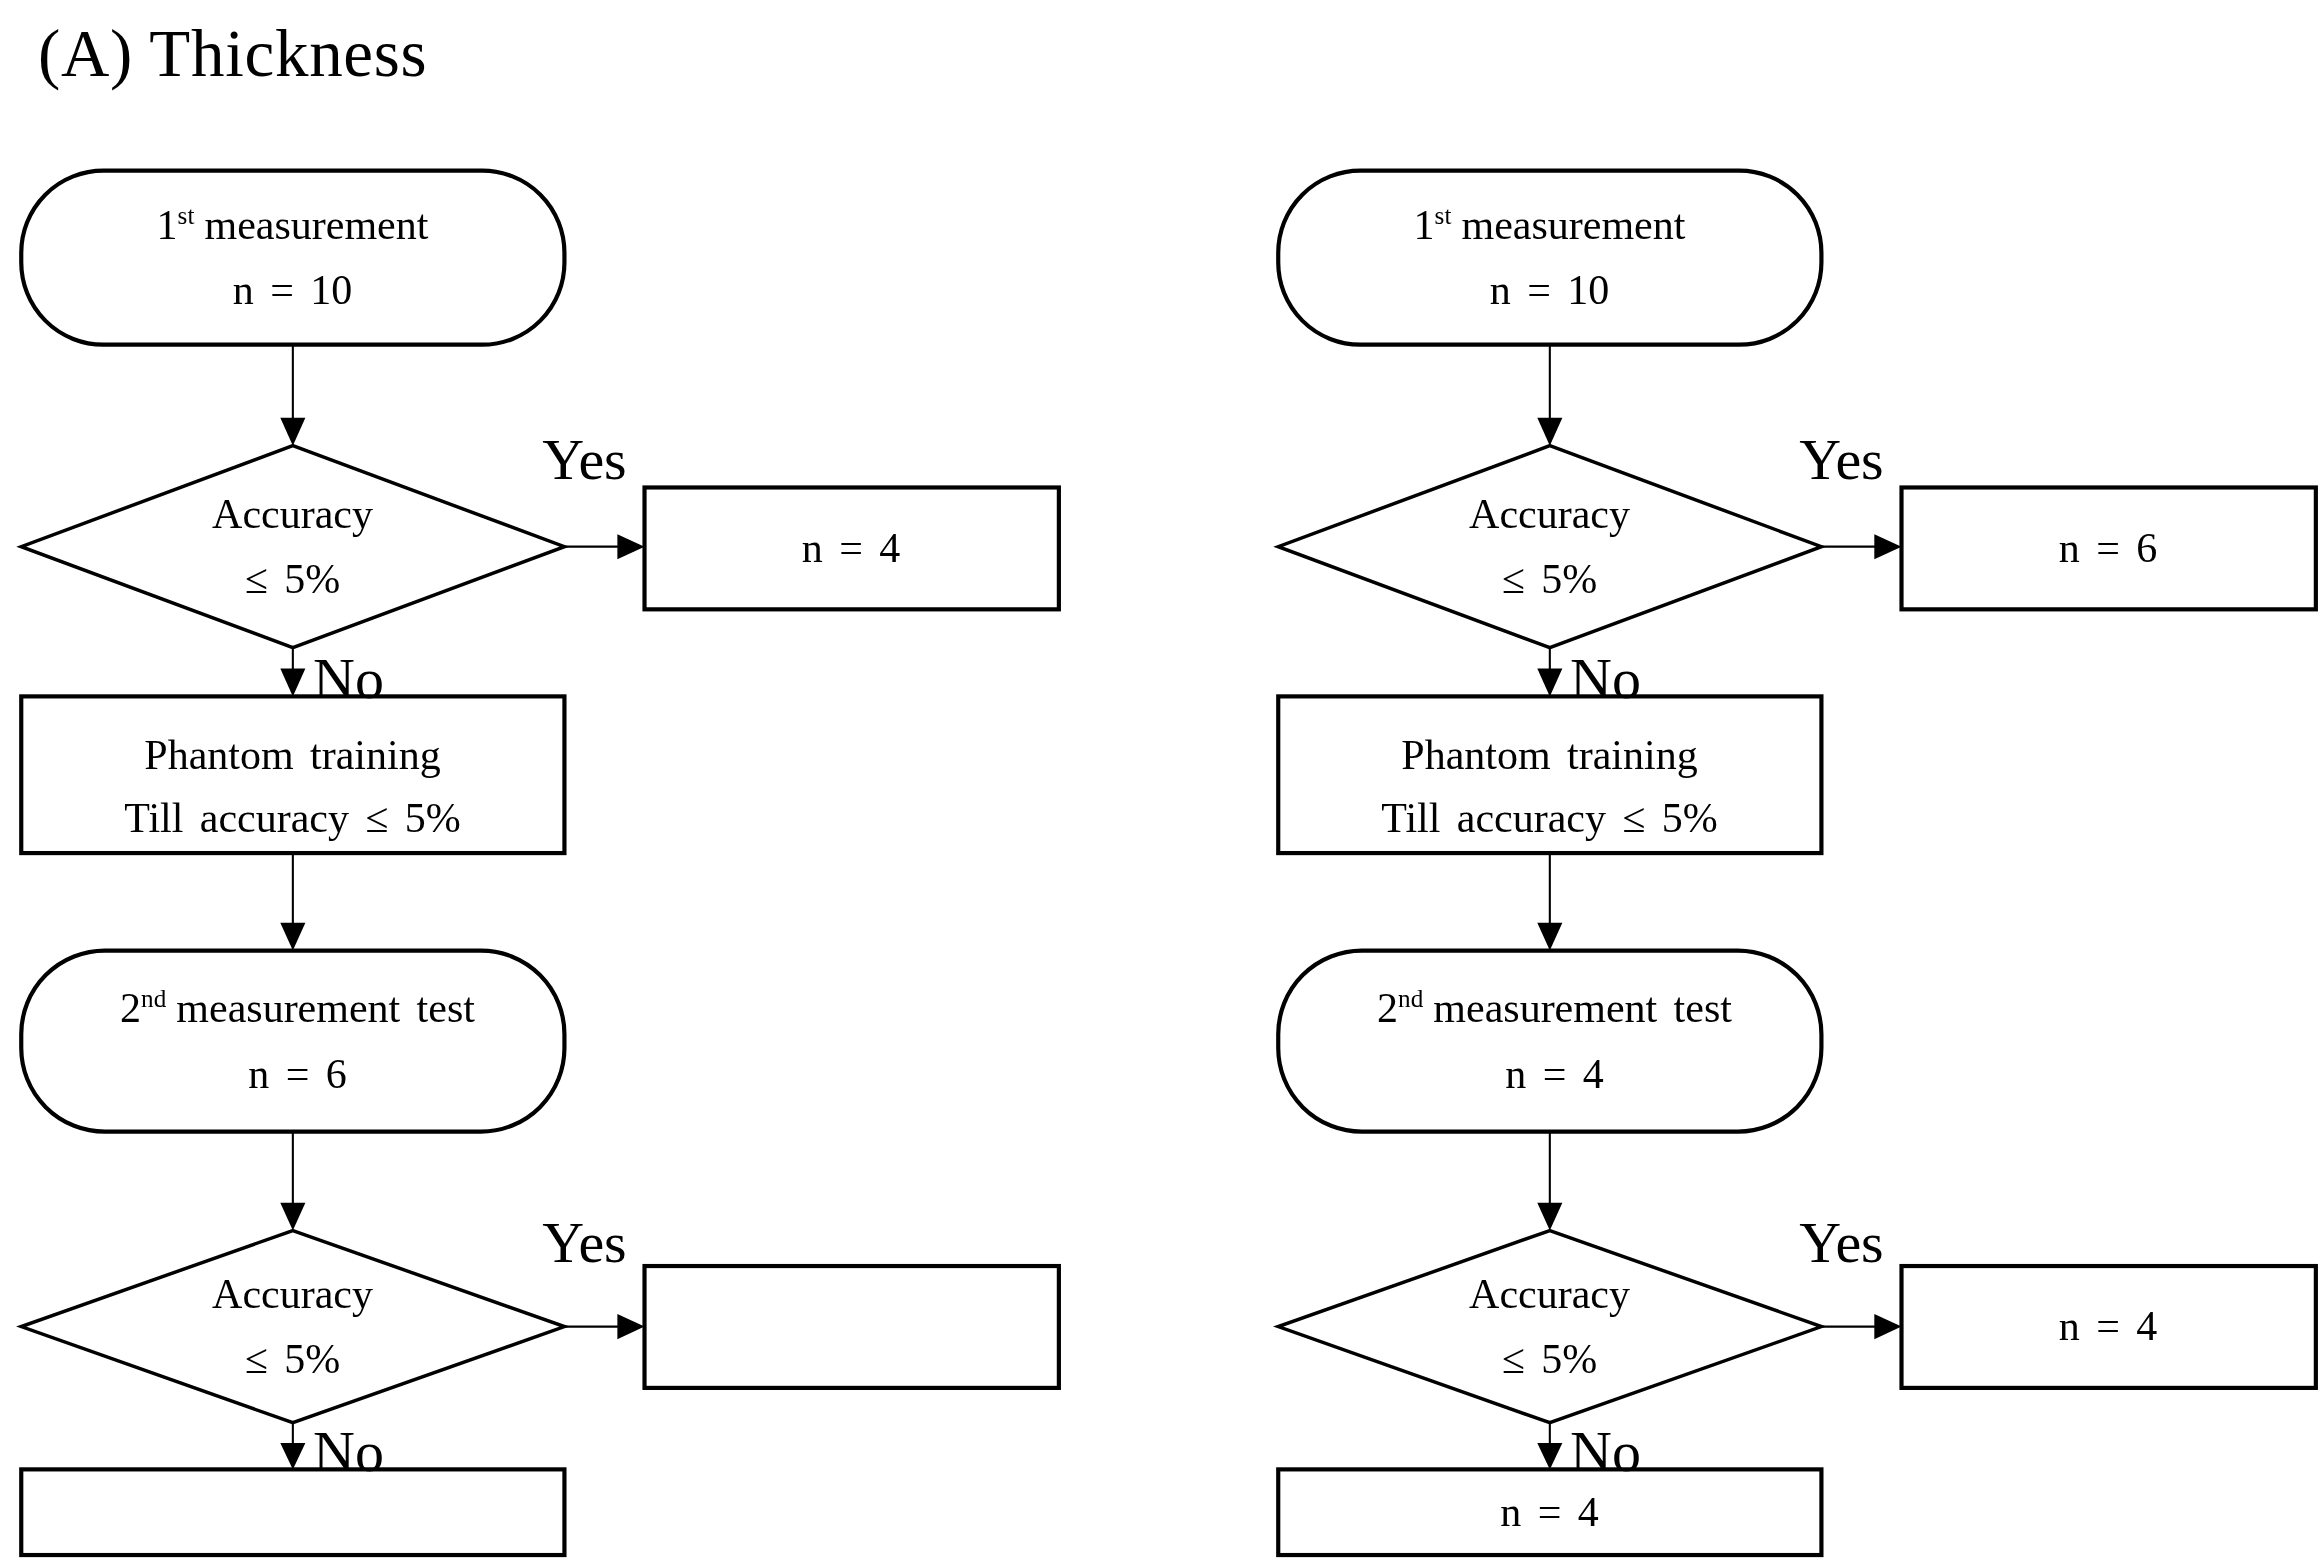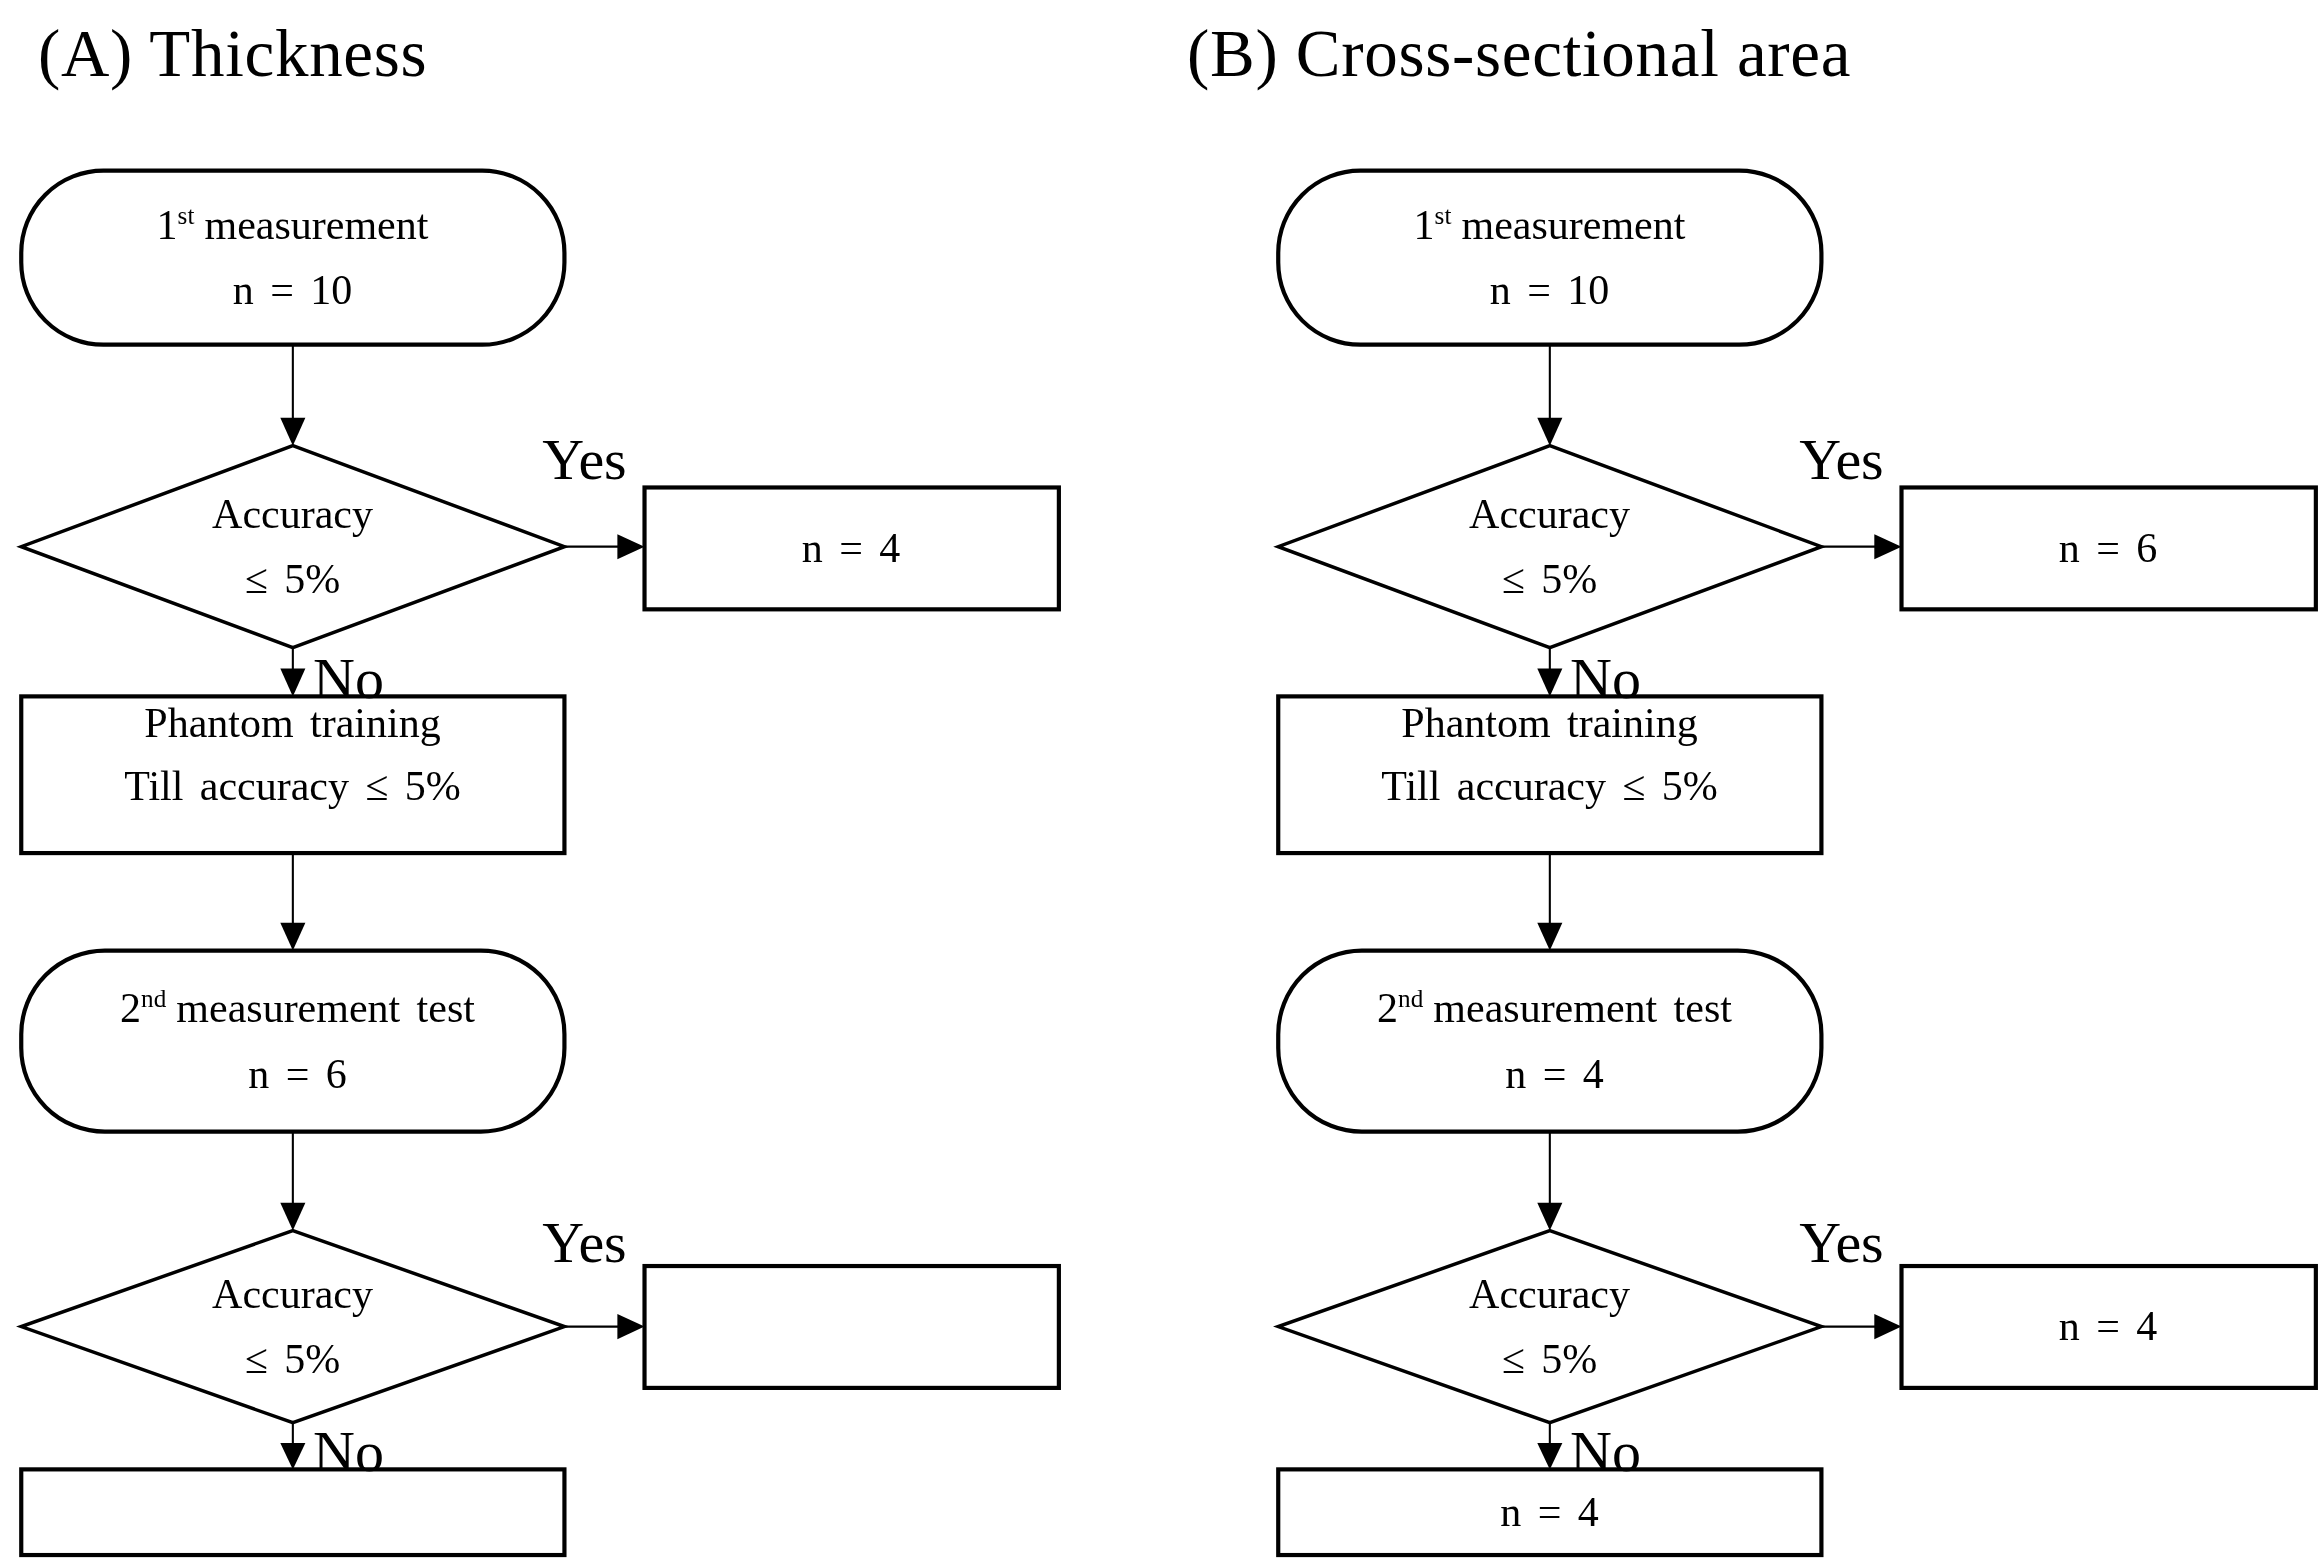--- a/index.html
+++ b/index.html
@@ -15,21 +15,21 @@
   .fc-a .fc-title{left:38px;}
   .fc-b .fc-title{left:-70px;}
 
   .txt{position:absolute;display:flex;flex-direction:column;align-items:center;
        justify-content:center;text-align:center;word-spacing:.14em;}
   .f60{font-size:42px;line-height:1.55;}
 
   .t-stadium1{left:21px;top:171px;width:543px;height:174px;}
   .t-diamond1{left:21px;top:446px;width:543px;height:202px;}
   .t-yesbox1{left:644px;top:488px;width:414px;height:122px;}
-  .t-phantom{left:21px;top:676px;width:543px;height:157px;line-height:1.5;}
+  .t-phantom{left:21px;top:708px;width:543px;height:157px;line-height:1.5;}
   .t-stadium2{left:26px;top:951px;width:543px;height:181px;}
   .t-diamond2{left:21px;top:1231px;width:543px;height:192px;}
   .t-yesbox2{left:644px;top:1266px;width:414px;height:122px;}
   .t-finalbox{left:21px;top:1470px;width:543px;height:86px;}
 
   .lbl{position:absolute;font-size:58px;white-space:nowrap;}
   .t-yes1{left:529px;top:426px;width:111px;text-align:center;}
   .t-no1{left:313px;top:645px;}
   .t-yes2{left:529px;top:1209px;width:111px;text-align:center;}
   .t-no2{left:313px;top:1418px;}
@@ -120,21 +120,20 @@
     <div class="txt f60 t-diamond2">
       <div>Accuracy</div>
       <div>≤ 5%</div>
     </div>
 
     <div class="lbl t-yes2">Yes</div>
     <div class="lbl t-no2">No</div>
   </div>
 
   <div class="fc fc-b">
-    <div class="fc-title">(B) Cross-sectional area</div>
 
     <div class="txt f60 t-stadium1">
       <div><span>1</span><sup class="sup">st</sup><span class="rest">measurement</span></div>
       <div>n = 10</div>
     </div>
 
     <div class="txt f60 t-diamond1">
       <div>Accuracy</div>
       <div>≤ 5%</div>
     </div>

